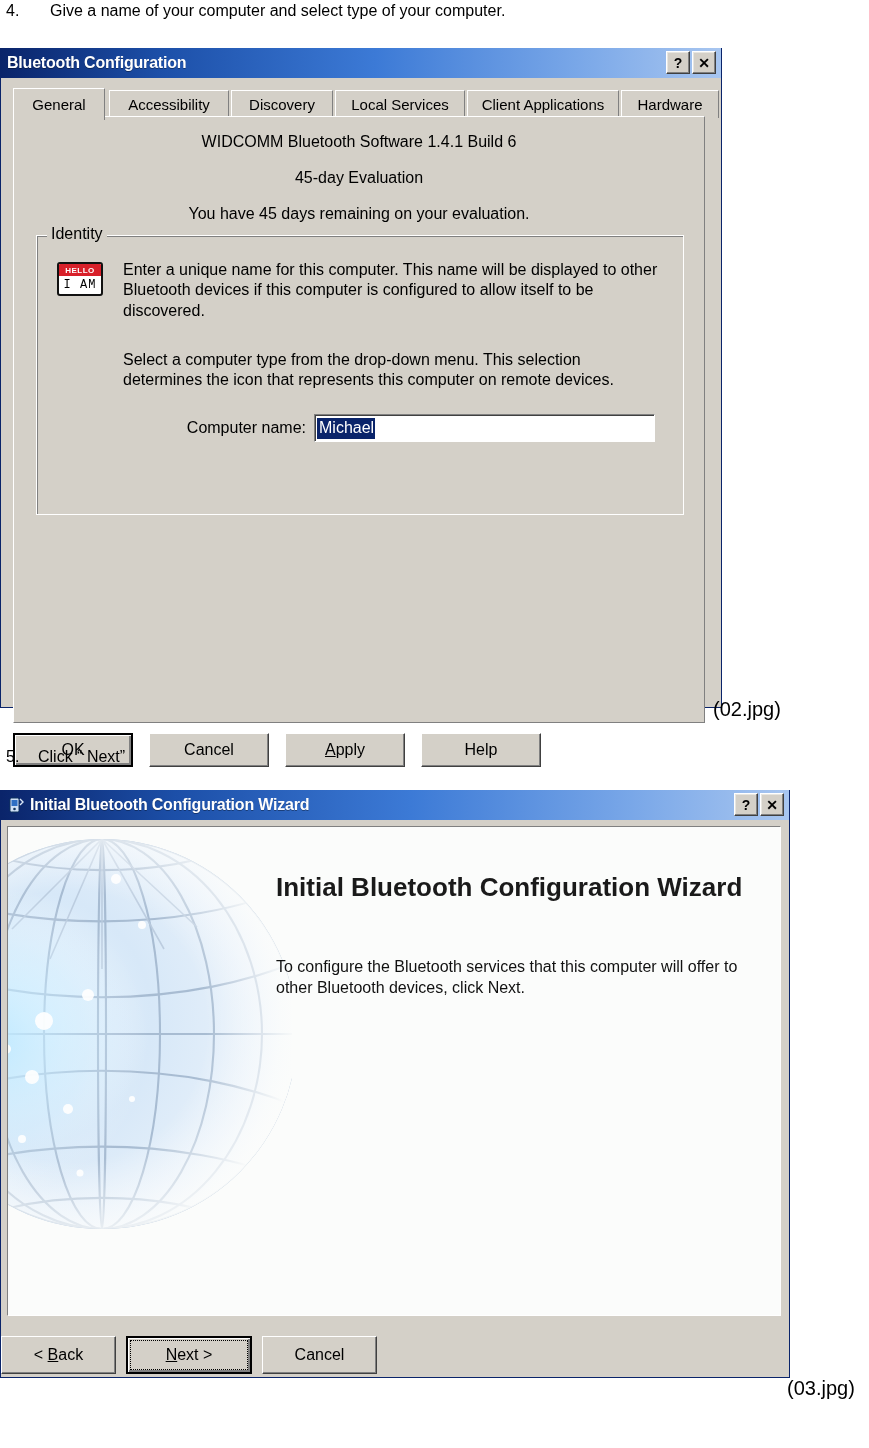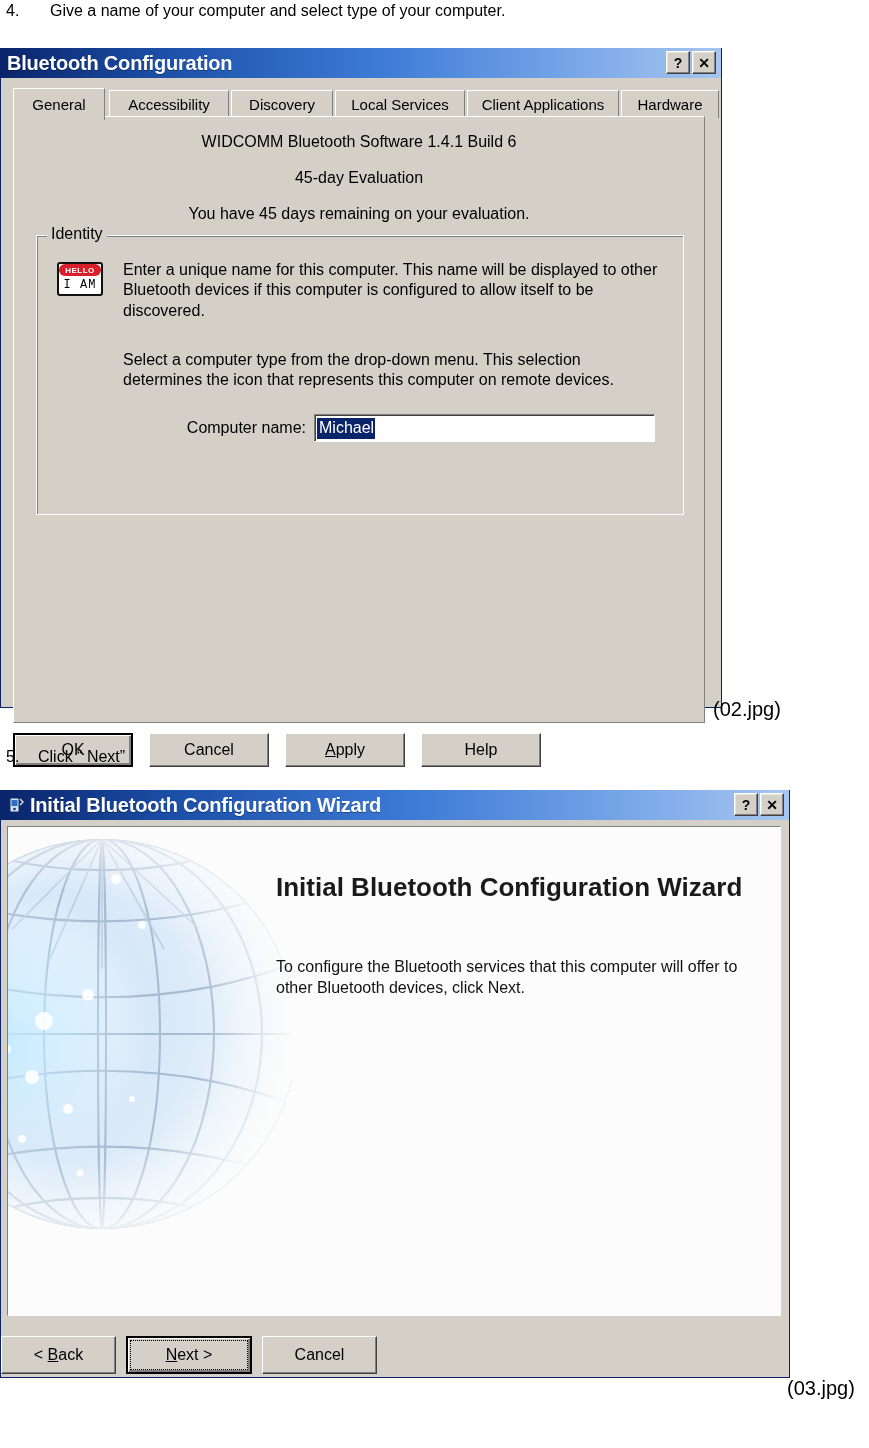--- a/index.html
+++ b/index.html
@@ -41,21 +41,21 @@
   .dlg-outer{
     border:1px solid #0a246a;
     border-top:none;
   }
   .titlebar{
     height:30px;display:flex;align-items:center;
     background:linear-gradient(to right,#0a246a 0%,#1c4fa8 22%,#3c7ad6 52%,#79a7e8 80%,#a8c6f0 100%);
     padding:0 3px 0 6px;box-sizing:border-box;position:relative;
   }
   .titlebar .ttl{
-    color:#fff;font-size:20px;font-weight:bold;letter-spacing:-0.2px;
+    color:#fff;font-size:16px;font-weight:bold;letter-spacing:-0.2px;
     font-family:"Liberation Sans", sans-serif;white-space:nowrap;
     text-shadow:0 1px 0 rgba(0,0,0,.35);
   }
   .tb-btns{position:absolute;right:5px;top:3px;display:flex;gap:2px;}
   .tb-btn{
     width:22px;height:21px;background:#d4d0c8;
     border:1px solid #fff;border-right-color:#404040;border-bottom-color:#404040;
     box-shadow:inset -1px -1px 0 #808080, inset 1px 1px 0 #e8e6e0;
     display:flex;align-items:center;justify-content:center;
     font-size:14px;font-weight:bold;color:#000;line-height:1;
@@ -110,21 +110,20 @@
 
   .idtag{
     position:absolute;left:20px;top:26px;width:46px;height:34px;
     background:#ffffff;border:2px solid #111;border-radius:3px;
     box-sizing:border-box;overflow:hidden;
   }
   .idtag .hello{
     height:12px;background:#d8202a;color:#fff;font-size:8px;font-weight:bold;
     display:flex;align-items:center;justify-content:center;letter-spacing:.5px;
     font-family:"Liberation Sans", sans-serif;
-    border-radius:6px;
   }
   .idtag .iam{
     height:18px;display:flex;align-items:center;justify-content:center;
     font-size:12px;color:#000;letter-spacing:1px;
     font-family:"Liberation Mono", monospace;
   }
 
   .gb-para{
     position:absolute;left:86px;right:22px;font-size:16px;color:#000;line-height:1.28;
     font-family:"Liberation Sans", sans-serif;

